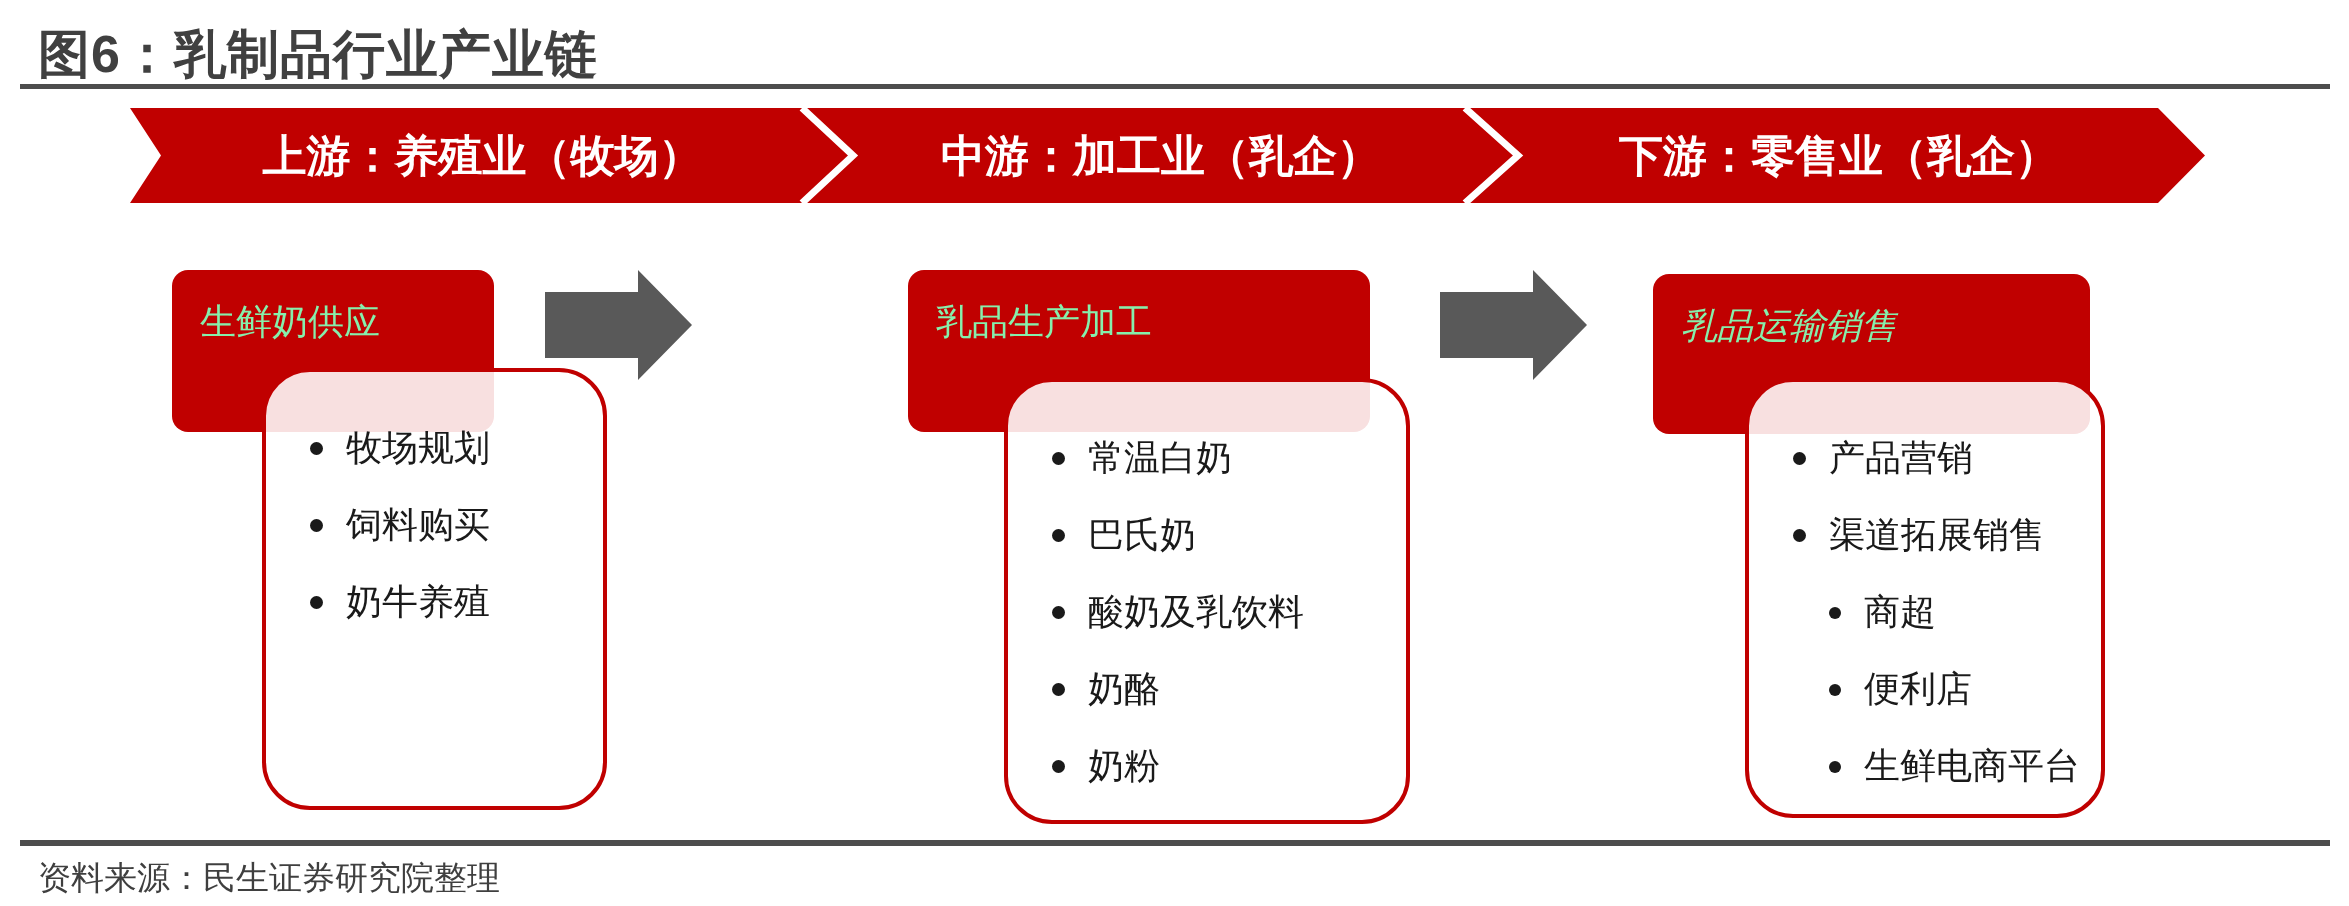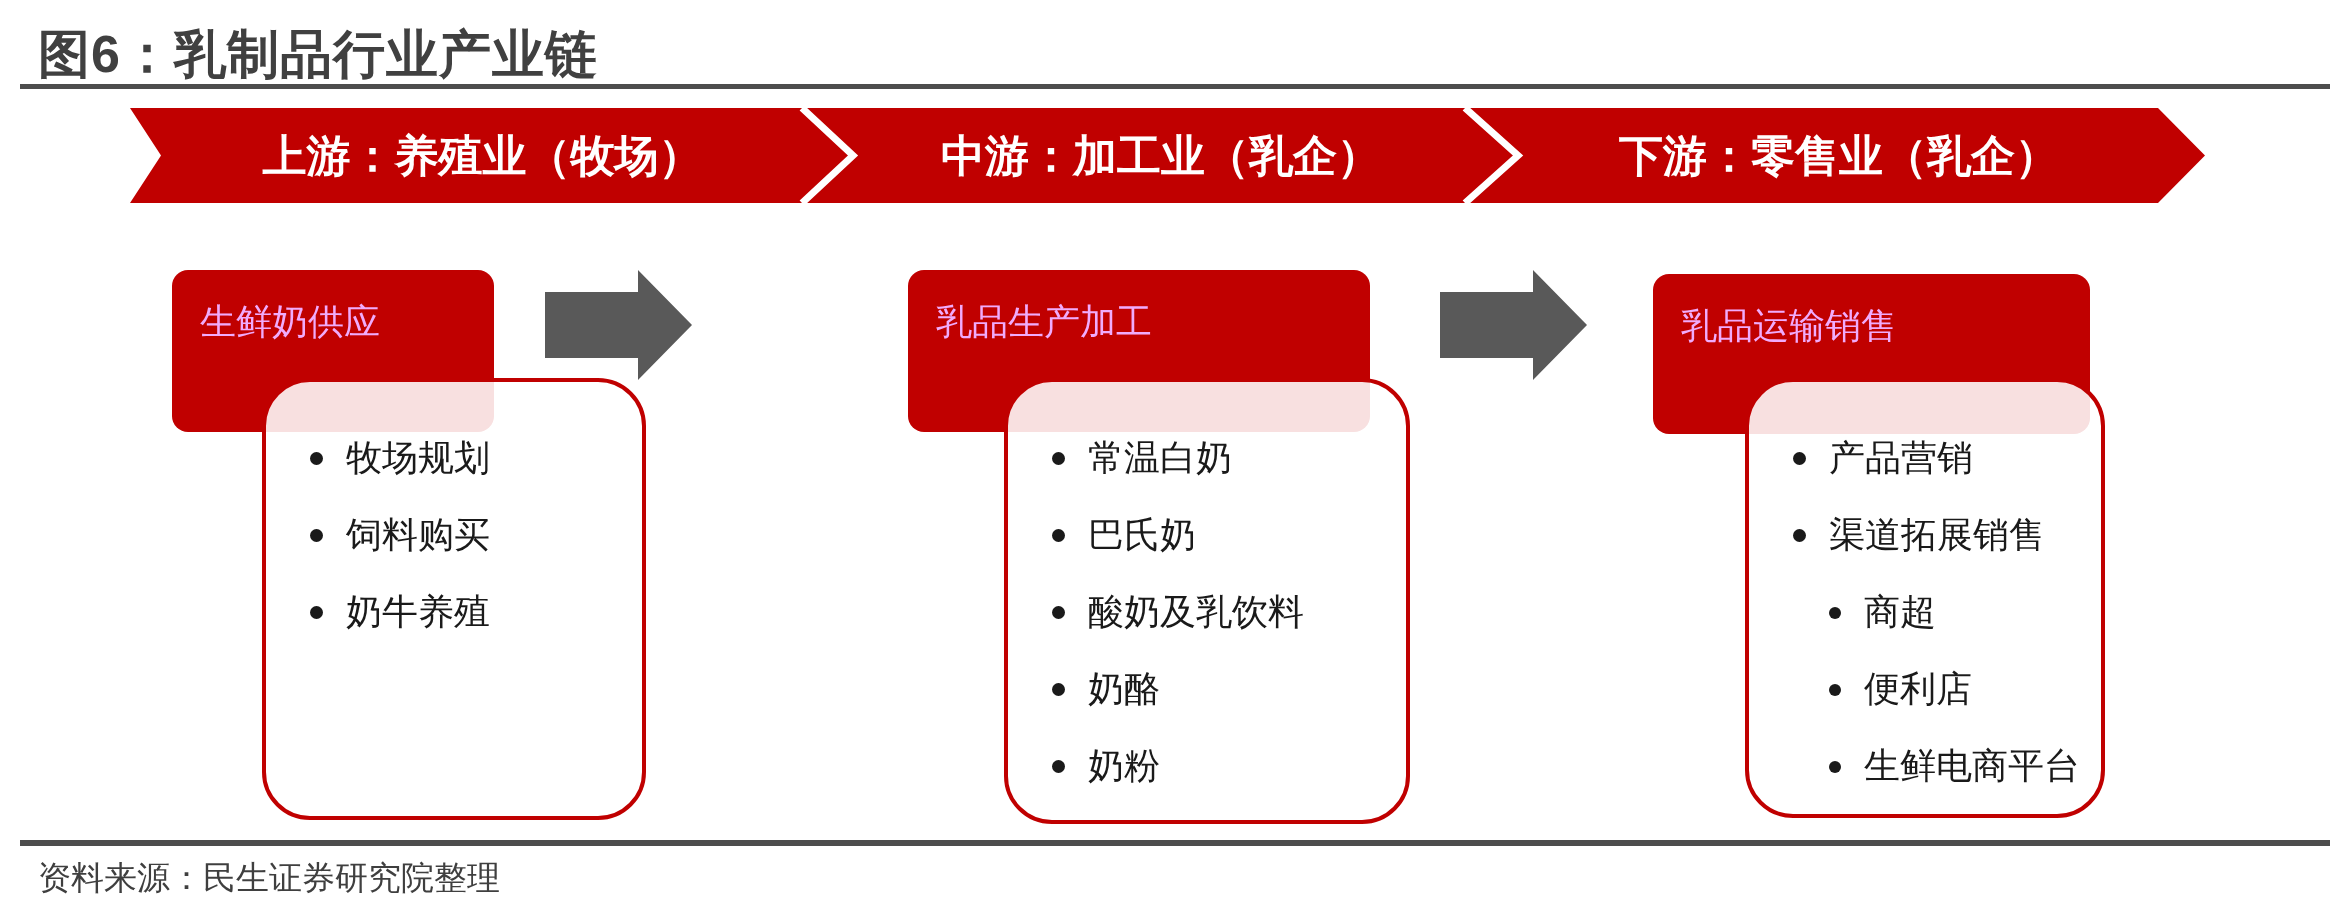--- a/index.html
+++ b/index.html
@@ -44,40 +44,40 @@
     white-space: nowrap;
   }
   .seg1 { left: 160px;  width: 645px; }
   .seg2 { left: 855px;  width: 612px; }
   .seg3 { left: 1518px; width: 642px; }
   
   .red-box {
     position: absolute;
     background: #C00000;
     border-radius: 16px;
-    color: #f0abfc;
+    color: #86efac;
     font-size: 36px;
     box-sizing: border-box;
     padding: 28px 20px 0 28px;
     white-space: nowrap;
     z-index: 1;
   }
   .rb1 { left: 172px;  top: 270px; width: 322px; height: 162px; }
   .rb2 { left: 908px;  top: 270px; width: 462px; height: 162px; }
-  .rb3 { left: 1653px; top: 274px; width: 437px; height: 160px; }
+  .rb3 { left: 1653px; top: 274px; width: 437px; height: 160px; font-style: italic; }
   
   .white-box {
     position: absolute;
     background: rgba(255, 255, 255, 0.88);
     border: 4px solid #C00000;
     border-radius: 48px;
     box-sizing: border-box;
     z-index: 2;
   }
-  .wb1 { left: 262px;  top: 378px; width: 384px; height: 442px; }
+  .wb1 { left: 262px;  top: 368px; width: 345px; height: 442px; }
   .wb2 { left: 1004px; top: 378px; width: 406px; height: 446px; }
   .wb3 { left: 1745px; top: 378px; width: 360px; height: 440px; }
   .white-box ul {
     list-style: none;
     margin: 0;
     padding: 38px 8px 0 44px;
   }
   .white-box li {
     display: flex;
     align-items: center;

